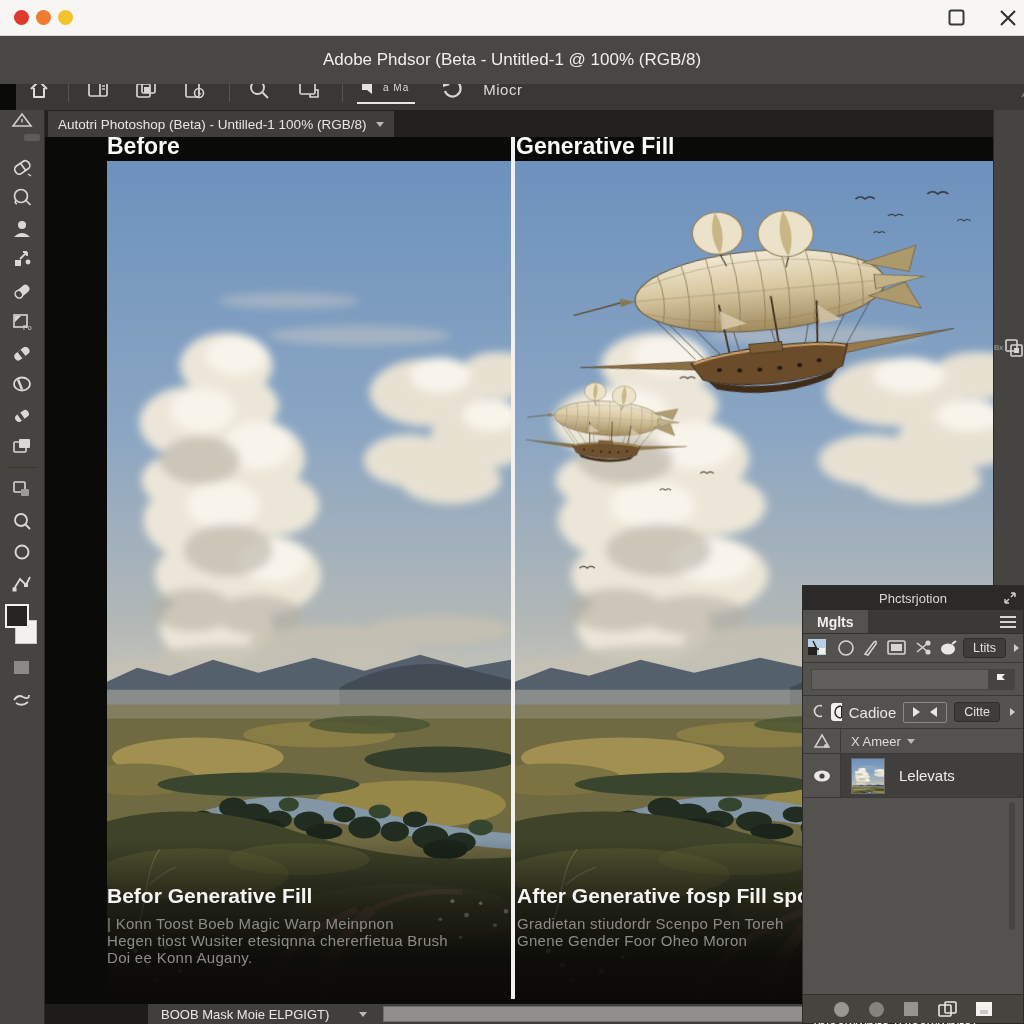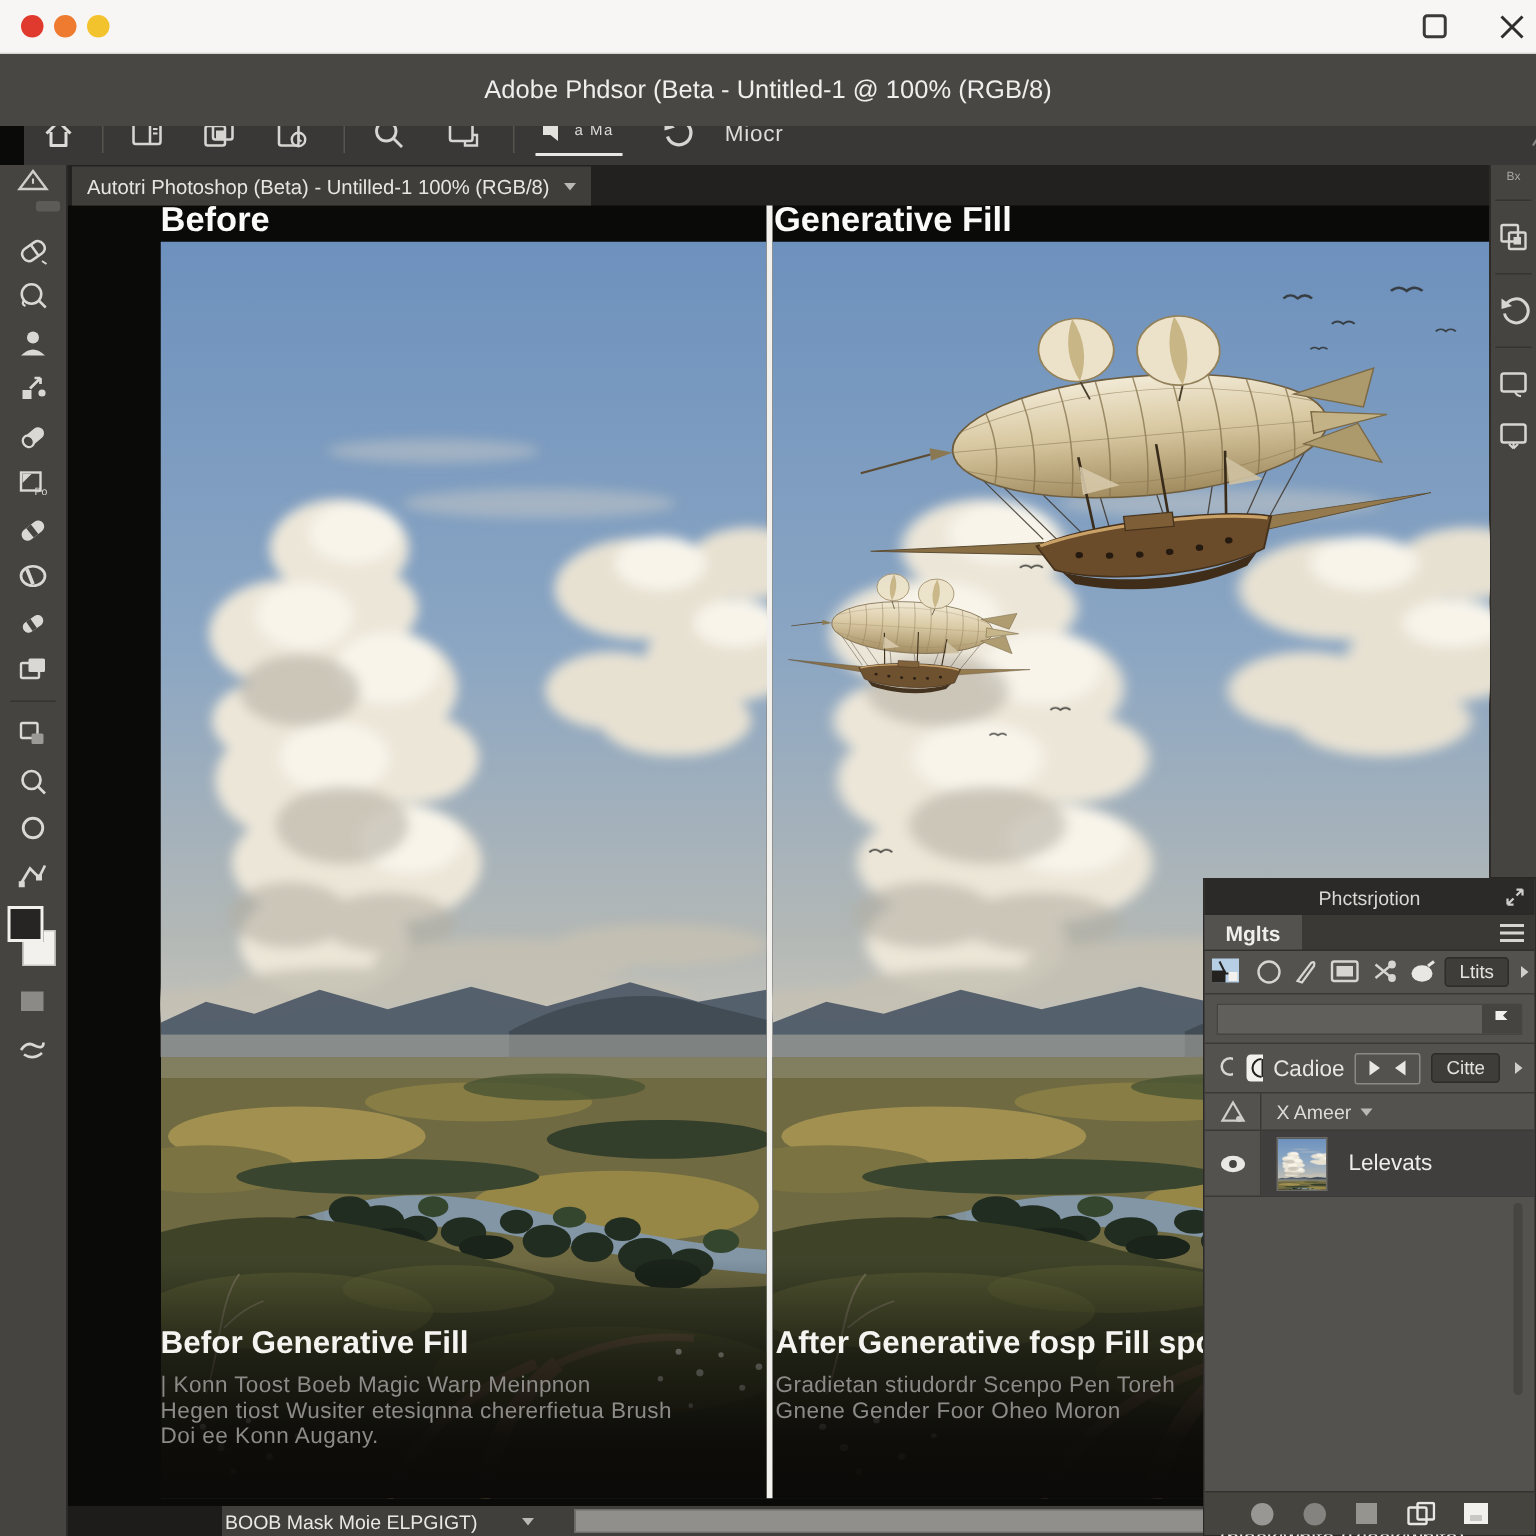--- a/index.html
+++ b/index.html
@@ -41,21 +41,21 @@
   .canvas{left:45px;top:132px;width:948px;height:867px;background:#0a0a09;z-index:1;overflow:hidden;}
   .img-title{position:absolute;top:1px;font-size:23px;font-weight:bold;color:#fafaf8;z-index:3;}
   .img{position:absolute;top:29px;height:838px;z-index:2;}
   .divider{position:absolute;left:466px;top:0;width:4px;height:867px;background:#f2f1ed;z-index:4;}
   .caption{position:absolute;z-index:5;}
   .cap-h{font-size:21px;font-weight:bold;color:#f5f4f1;margin:0 0 7px 0;}
   .cap-l{font-size:15px;color:#8d8b88;line-height:17px;letter-spacing:.3px;}
 
   
   .rstrip{left:993px;top:110px;width:31px;height:475px;background:#454441;border-left:1px solid #2c2b29;z-index:22;
-          display:flex;flex-direction:column;align-items:center;color:#d6d5d2;}
+          display:flex;flex-direction:row;align-items:center;color:#d6d5d2;}
   .rs-label{font-size:8px;color:#a5a4a0;margin:3px 0 4px 0;}
   .rs-sep{width:24px;height:1px;background:#35342f;margin:7px 0;}
   .rs-ic{width:26px;height:26px;display:flex;align-items:center;justify-content:center;margin:4px 0;}
 
   
   .panel{left:802px;top:585px;width:222px;height:439px;background:#53524e;border:1px solid #2c2b29;z-index:40;color:#e6e5e2;}
   .p-head{height:24px;background:#2b2a28;display:flex;align-items:center;justify-content:center;position:relative;
           font-size:13px;color:#d9d8d4;}
   .p-head .collapse{position:absolute;right:6px;top:5px;}
   .p-tabs{height:24px;background:#3a3936;display:flex;align-items:stretch;position:relative;border-bottom:1px solid #302f2c;}
@@ -729,20 +729,20 @@
         </svg>
       <svg width="18" height="16">
           <rect x="1" y="1" width="16" height="14" fill="#f2f1ee"></rect>
           <rect x="5" y="9" width="8" height="4" fill="#c9c8c4"></rect>
         </svg>
     </div>
   </div>
 
   <div class="abs statusgap"></div>
   <div class="abs statusbar">
-    <div style="display:flex;align-items:center;gap:0;padding-left:2px">
+    <div style="display:flex;align-items:center;gap:0;padding-left:13px">
       <span>BOOB Mask Moie ELPGIGT)</span>
       <span class="caret-down" style="margin-left:30px"></span>
     </div>
     <div class="status-field"></div>
   </div>
 
 </div>
 
 </body></html>

